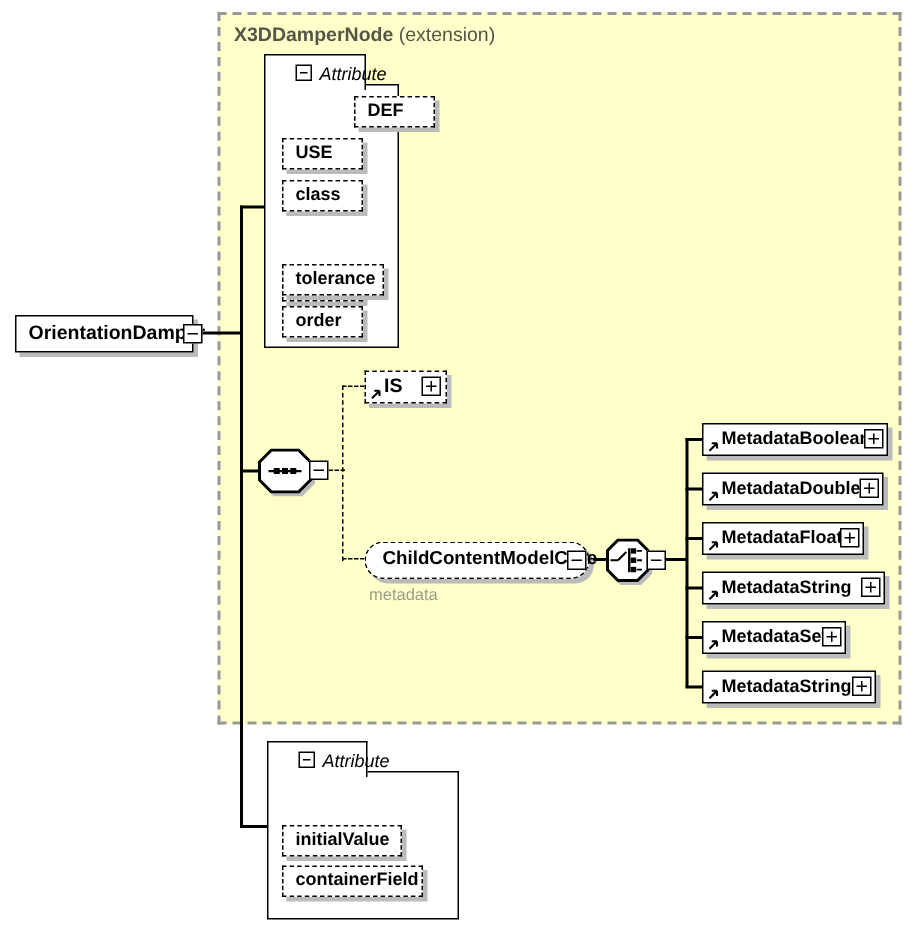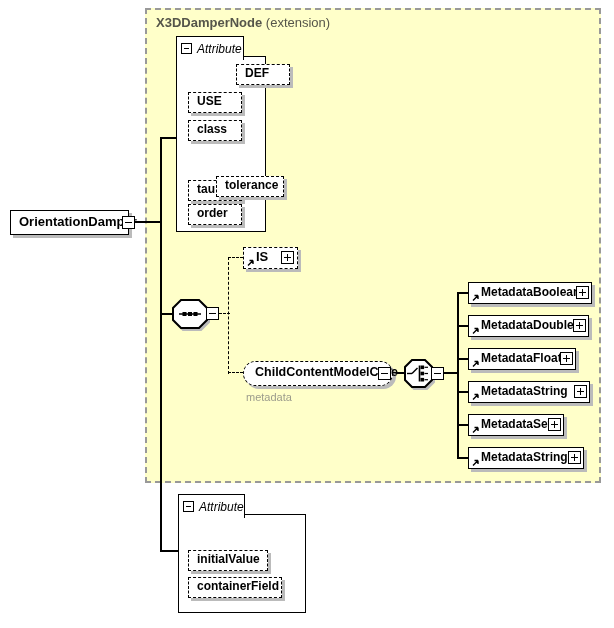--- a/index.html
+++ b/index.html
@@ -25,21 +25,21 @@
 
   .rootbox{left:10px;top:210px;width:119px;height:25px;font-size:13px;line-height:21px;padding-left:8px;}
   .isbox{left:243px;top:247px;width:55px;height:22px;font-size:13px;line-height:18px;padding-left:12px;}
   .ccmc{left:243px;top:361px;width:150px;height:25px;font-size:12.5px;line-height:21px;padding-left:11px;}
   .mbox{height:22px;font-size:12px;line-height:19px;padding-left:12px;}
   .item{height:21px;font-size:12px;line-height:17px;padding-left:8px;}
 
   
   .attr-tab{position:absolute;box-sizing:border-box;height:24px;background:#fff;
     border:1.6px solid var(--line);border-bottom:none;z-index:3;display:flex;align-items:center;
-    gap:5px;padding:0 4px;font-style:italic;font-size:12px;white-space:nowrap;}
+    gap:5px;padding:0 20px;font-style:italic;font-size:12px;white-space:nowrap;}
   .attr-box{position:absolute;box-sizing:border-box;background:#fff;border:1.6px solid var(--line);z-index:1;}
 
   
   .hl{position:absolute;height:2px;background:var(--line);z-index:1;}
   .vl{position:absolute;width:2px;background:var(--line);z-index:1;}
   .dh{position:absolute;height:0;border-top:1.6px dashed var(--line);z-index:1;}
   .dv{position:absolute;width:0;border-left:1.6px dashed var(--line);z-index:1;}
 
   
   .toggle{position:absolute;width:13px;height:13px;background:#fff;border:1.5px solid var(--line);
@@ -77,21 +77,21 @@
 
   <div class="attr-tab" style="left:176px;top:36px;width:68px;">
     <span class="toggle t11"></span>
     <span>Attribute</span>
   </div>
   <div class="attr-box" style="left:176px;top:56px;width:90px;height:176px;"></div>
   <div class="dbox item" style="left:188px;top:64px;width:54px;margin-left:48px;"><span>DEF</span></div>
   <div class="dbox item" style="left:188px;top:92px;width:54px;"><span>USE</span></div>
   <div class="dbox item" style="left:188px;top:120px;width:54px;"><span>class</span></div>
   <div class="dbox item" style="left:188px;top:148px;width:54px;margin-top:32px;"><span>tau</span></div>
-  <div class="dbox item" style="left:188px;top:176px;width:68px;margin-left:28px;"><span>tolerance</span></div>
+  <div class="dbox item" style="left:188px;top:176px;width:68px;"><span>tolerance</span></div>
   <div class="dbox item" style="left:188px;top:204px;width:54px;"><span>order</span></div>
 
   <svg class="octa" style="left:172px;top:299px;" width="36" height="30" viewBox="0 0 36 30">
     <polygon points="9,1 27,1 35,9 35,21 27,29 9,29 1,21 1,9" fill="#fff" stroke="#000" stroke-width="2"></polygon>
     <line x1="7" y1="15" x2="29" y2="15" stroke="#000" stroke-width="1.5"></line>
     <rect x="10.5" y="13" width="4" height="4" fill="#000"></rect>
     <rect x="16" y="13" width="4" height="4" fill="#000"></rect>
     <rect x="21.5" y="13" width="4" height="4" fill="#000"></rect>
   </svg>
   <div class="toggle" style="left:206px;top:307px;"></div>

